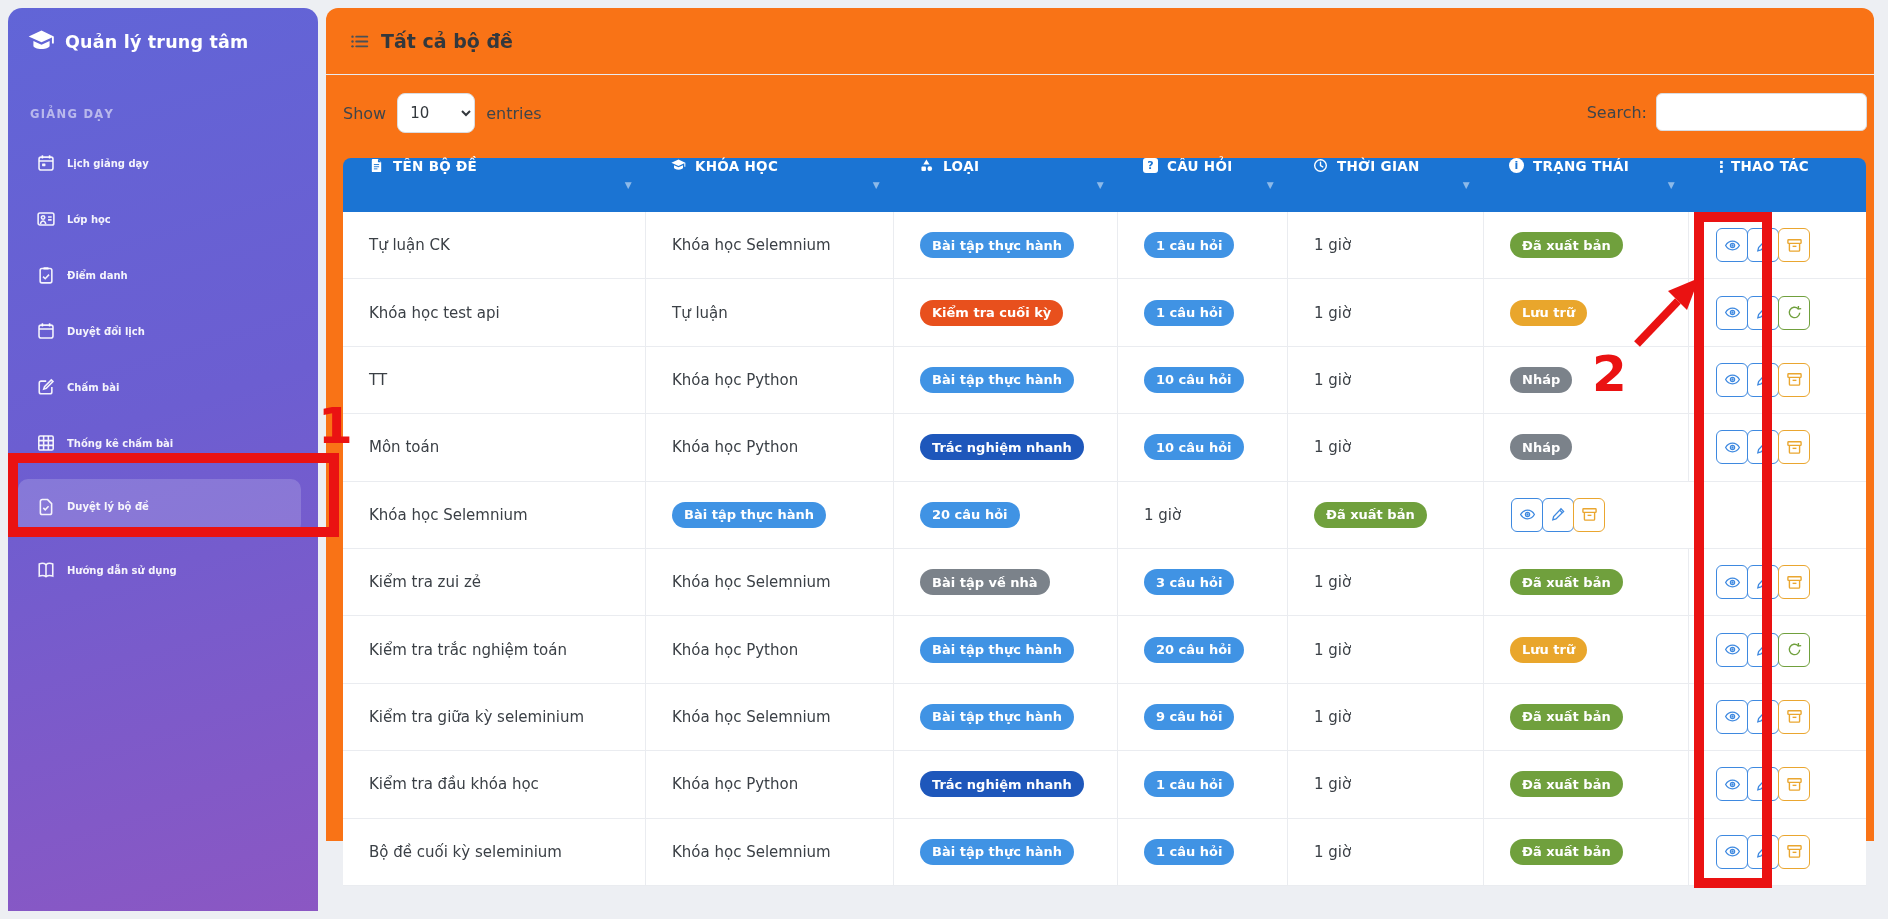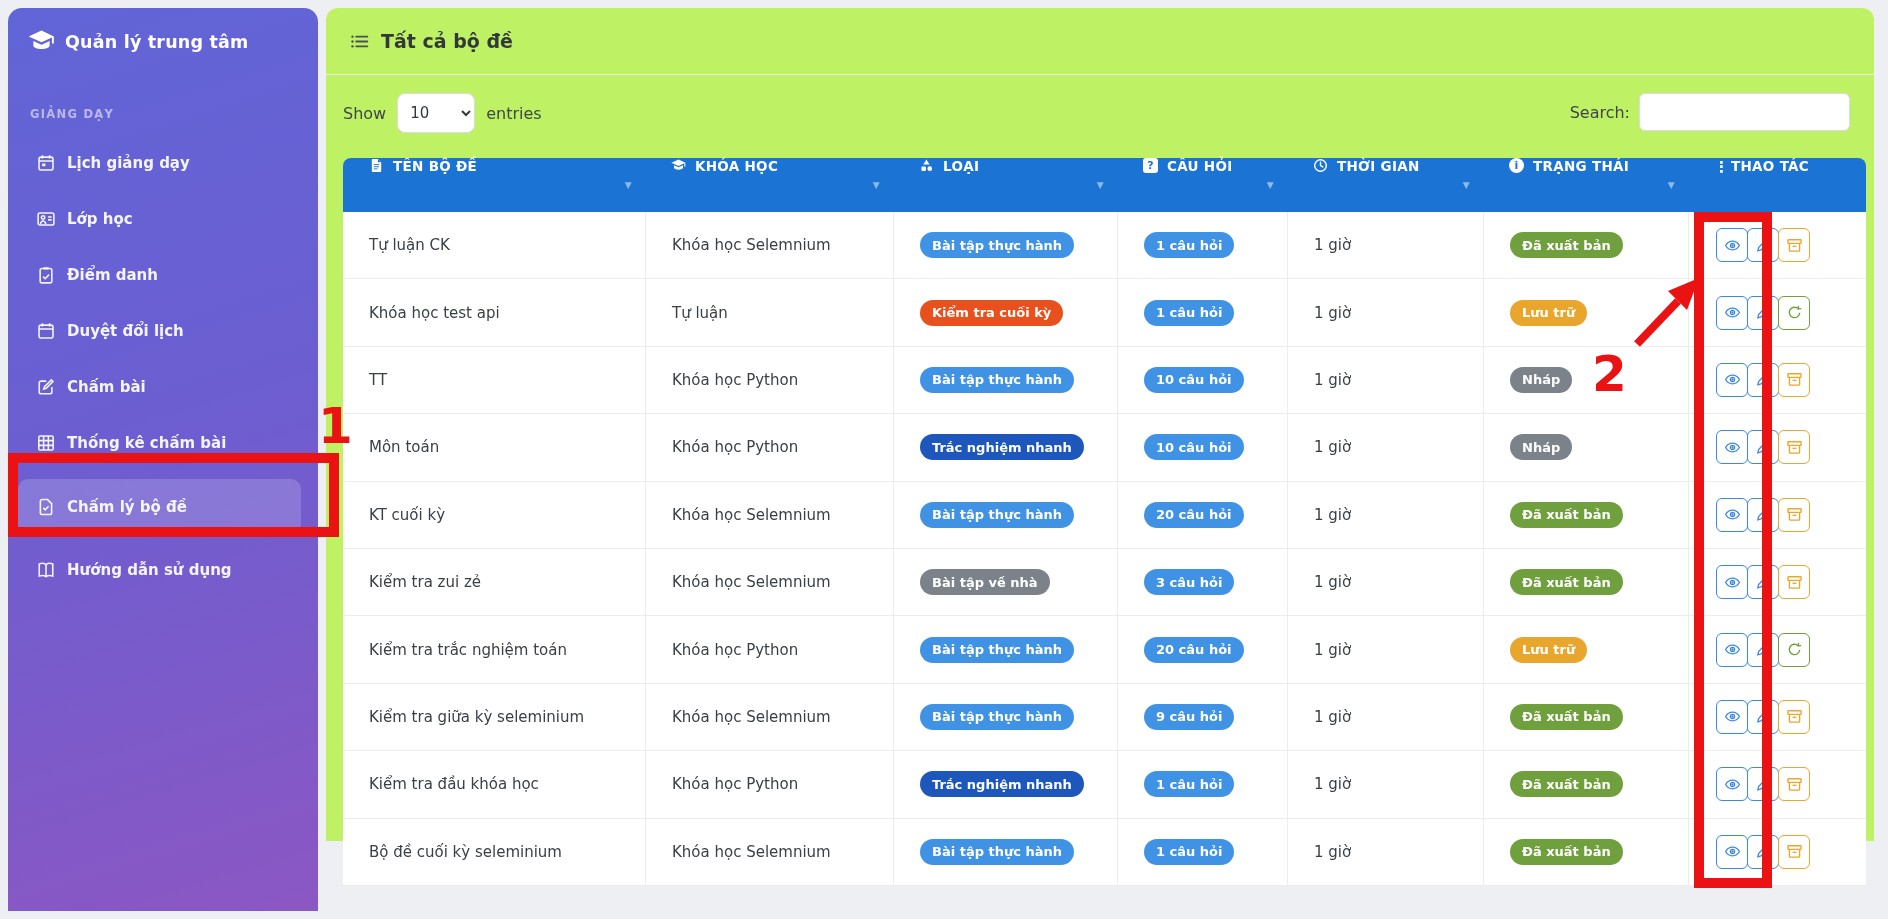--- a/index.html
+++ b/index.html
@@ -11,36 +11,36 @@
   .sidebar { position:absolute; left:8px; top:8px; width:310px; height:903px;
     border-radius:14px 14px 0 0;
     background:linear-gradient(163deg,#6165d7 0%,#6c5ed1 45%,#8b57c3 100%);padding-left:42px; }
   .brand { position:absolute; left:20px; top:20px; display:flex; align-items:center; gap:10px;
     color:#fff; font-size:17.5px; font-weight:700; letter-spacing:.2px; }
   .brand svg { width:27px; height:27px; }
   .section-label { position:absolute; left:22px; top:99px; font-size:11.5px; font-weight:700;
     letter-spacing:1.3px; color:rgba(255,255,255,.55); }
   .menu { position:absolute; left:10px; top:135px; width:283px; display:flex; flex-direction:column; gap:16px; }
   .menu-item { height:40px; display:flex; align-items:center; gap:12px; padding-left:19px;
-    border-radius:10px; color:rgba(255,255,255,.93); font-size:15px; font-weight:600; cursor:pointer; }
+    border-radius:10px; color:rgba(255,255,255,.93); font-size:10px; font-weight:600; cursor:pointer; }
   .menu-item svg { width:18px; height:18px; flex:0 0 18px; color:rgba(255,255,255,.92); }
   .menu-item.active { background:rgba(255,255,255,.17); height:55px; }
 
   
   .main { position:absolute; left:326px; top:8px; width:1548px; height:833px;
-    background:#bef264; border-radius:12px 12px 0 0; }
+    background:#f97316; border-radius:12px 12px 0 0; }
   .card-header { height:67px; border-bottom:1px solid #e9eaef; display:flex; align-items:center;
     padding-left:24px; gap:12px; }
   .card-header .title { font-size:19px; font-weight:600; color:#33383d; }
   .show-group { position:absolute; left:17px; top:85px; display:flex; align-items:center; gap:11px;
     font-size:16px; color:#3f454b; }
   .show-group select { width:78px; height:40px; border:1px solid #d9dce1; border-radius:8px;
     padding:0 8px; font-size:15px; color:#33383d; background:#fff;
     font-family:"DejaVu Sans","Liberation Sans",sans-serif; }
-  .search-group { position:absolute; right:24px; top:85px; display:flex; align-items:center; gap:9px;
+  .search-group { position:absolute; right:7px; top:85px; display:flex; align-items:center; gap:9px;
     font-size:16px; color:#3f454b; }
   .search-group input { width:211px; height:38px; border:1px solid #d9dce1; border-radius:6px;
     padding:0 10px; font-size:15px; background:#fff; }
 
   
   .table { position:absolute; left:17px; top:150px; width:1523px; }
   .thead, .tr { display:grid; grid-template-columns:302px 248px 224px 170px 196px 205px 178px; }
   .thead { height:54px; background:#1b74d3; border-radius:8px 8px 0 0; color:#fff; }
   .th { display:flex; align-items:flex-start; gap:9px; padding-left:26px; font-size:13.5px;
     font-weight:700; letter-spacing:.3px; position:relative; cursor:pointer; }
@@ -144,21 +144,21 @@
           <rect x="1.6" y="1.8" width="12.8" height="12.4" rx="1.2"></rect>
           <path d="M1.6 5.9h12.8M1.6 10.1h12.8M5.9 1.8v12.4M10.1 1.8v12.4"></path>
         </svg>
         <span>Thống kê chấm bài</span>
       </div>
       <div class="menu-item active">
         <svg viewBox="0 0 16 16" fill="none" stroke="currentColor" stroke-width="1.4">
           <path d="M9.4 1.4H4.6C3.7 1.4 3 2.1 3 3v10c0 .9.7 1.6 1.6 1.6h6.8c.9 0 1.6-.7 1.6-1.6V5z"></path>
           <path d="M5.6 8.8l1.7 1.7 3-3.2"></path>
         </svg>
-        <span>Chấm lý bộ đề</span>
+        <span>Duyệt lý bộ đề</span>
       </div>
       <div class="menu-item">
         <svg viewBox="0 0 16 16" fill="none" stroke="currentColor" stroke-width="1.4">
           <path d="M8 3.2C6.4 1.9 3.9 1.9 2 2.6v10.8c1.9-.7 4.4-.7 6 .6 1.6-1.3 4.1-1.3 6-.6V2.6c-1.9-.7-4.4-.7-6 .6z"></path>
           <path d="M8 3.2v10.8"></path>
         </svg>
         <span>Hướng dẫn sử dụng</span>
       </div>
     </div>
   </div>
@@ -409,23 +409,20 @@
           <path d="M3.2 6v6.4c0 .5.4.9.9.9h7.8c.5 0 .9-.4.9-.9V6"></path>
           <path d="M6.2 8.8h3.6"></path>
         </svg>
       </button>
 
     </div>
   </div>
 
   <div class="tr">
     <div class="td">
-      <span>KT cuối kỳ</span>
-    </div>
-    <div class="td">
       <span>Khóa học Selemnium</span>
     </div>
     <div class="td">
       <span class="badge bg-practice">Bài tập thực hành</span>
     </div>
     <div class="td">
       <span class="badge bg-count">20 câu hỏi</span>
     </div>
     <div class="td">
       <span>1 giờ</span>

